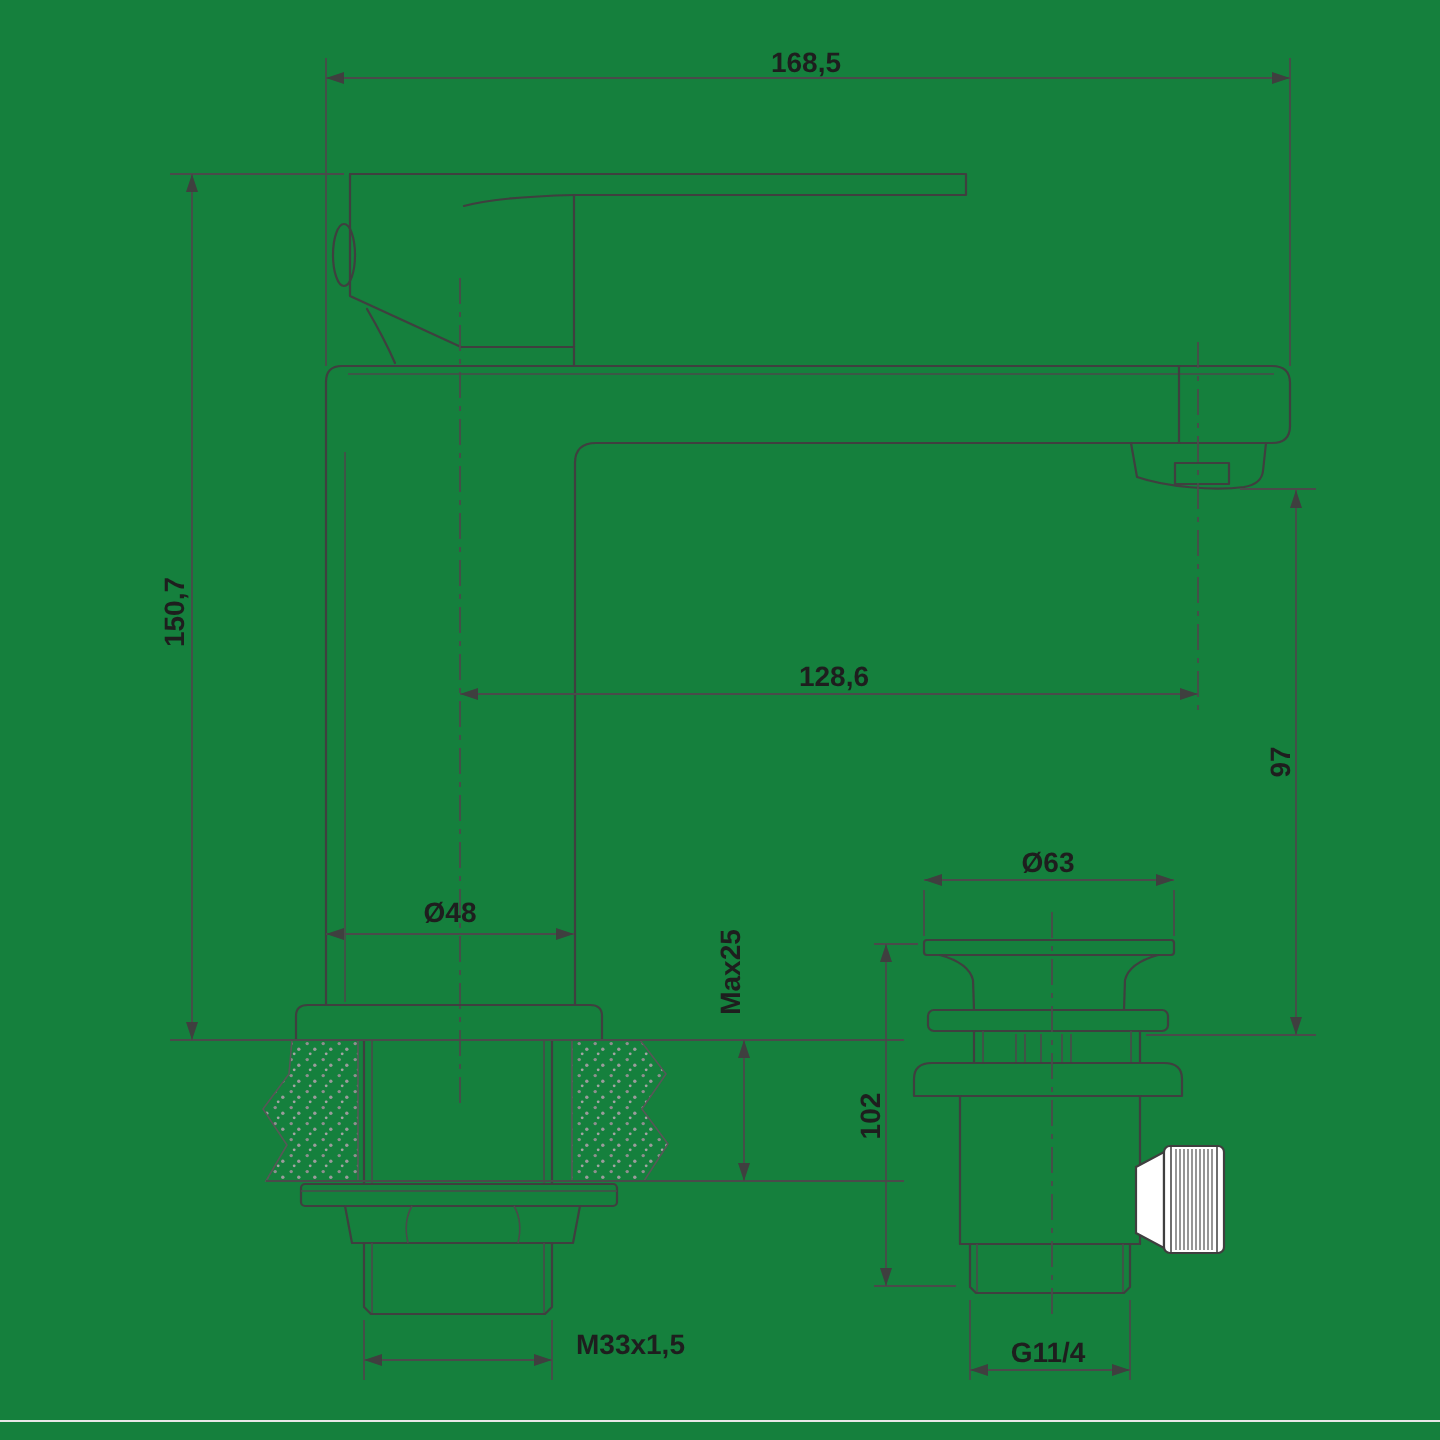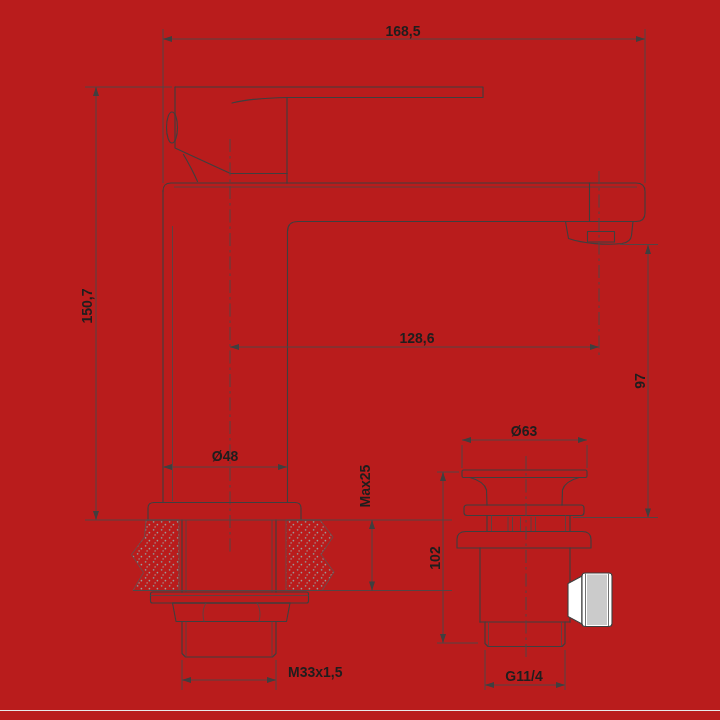--- a/index.html
+++ b/index.html
@@ -1,19 +1,19 @@
 <!DOCTYPE html>
 <html><head>
 <meta charset="utf-8">
 <style>
   html,body{margin:0;padding:0;background:#fff;}
   .canvas{
     position:relative;
     width:720px;height:720px;
-    background:#b91c1c;
+    background:#15803d;
     overflow:hidden;
     font-family:"Liberation Sans","DejaVu Sans",sans-serif;
   }
   svg{display:block;}
   .outline{fill:none;stroke:#3f3f3f;stroke-width:1.1;stroke-linecap:round;stroke-linejoin:round;}
   .thin{fill:none;stroke:#4a4a4a;stroke-width:0.8;}
   .dim{fill:none;stroke:#4a4a4a;stroke-width:0.9;}
   .dashline{fill:none;stroke:#4a4a4a;stroke-width:0.9;stroke-dasharray:13 4 2.5 4;}
   .arrow{fill:#3f3f3f;stroke:none;}
   .hatchfill{fill:url(#dots);stroke:#575757;stroke-width:0.8;}

